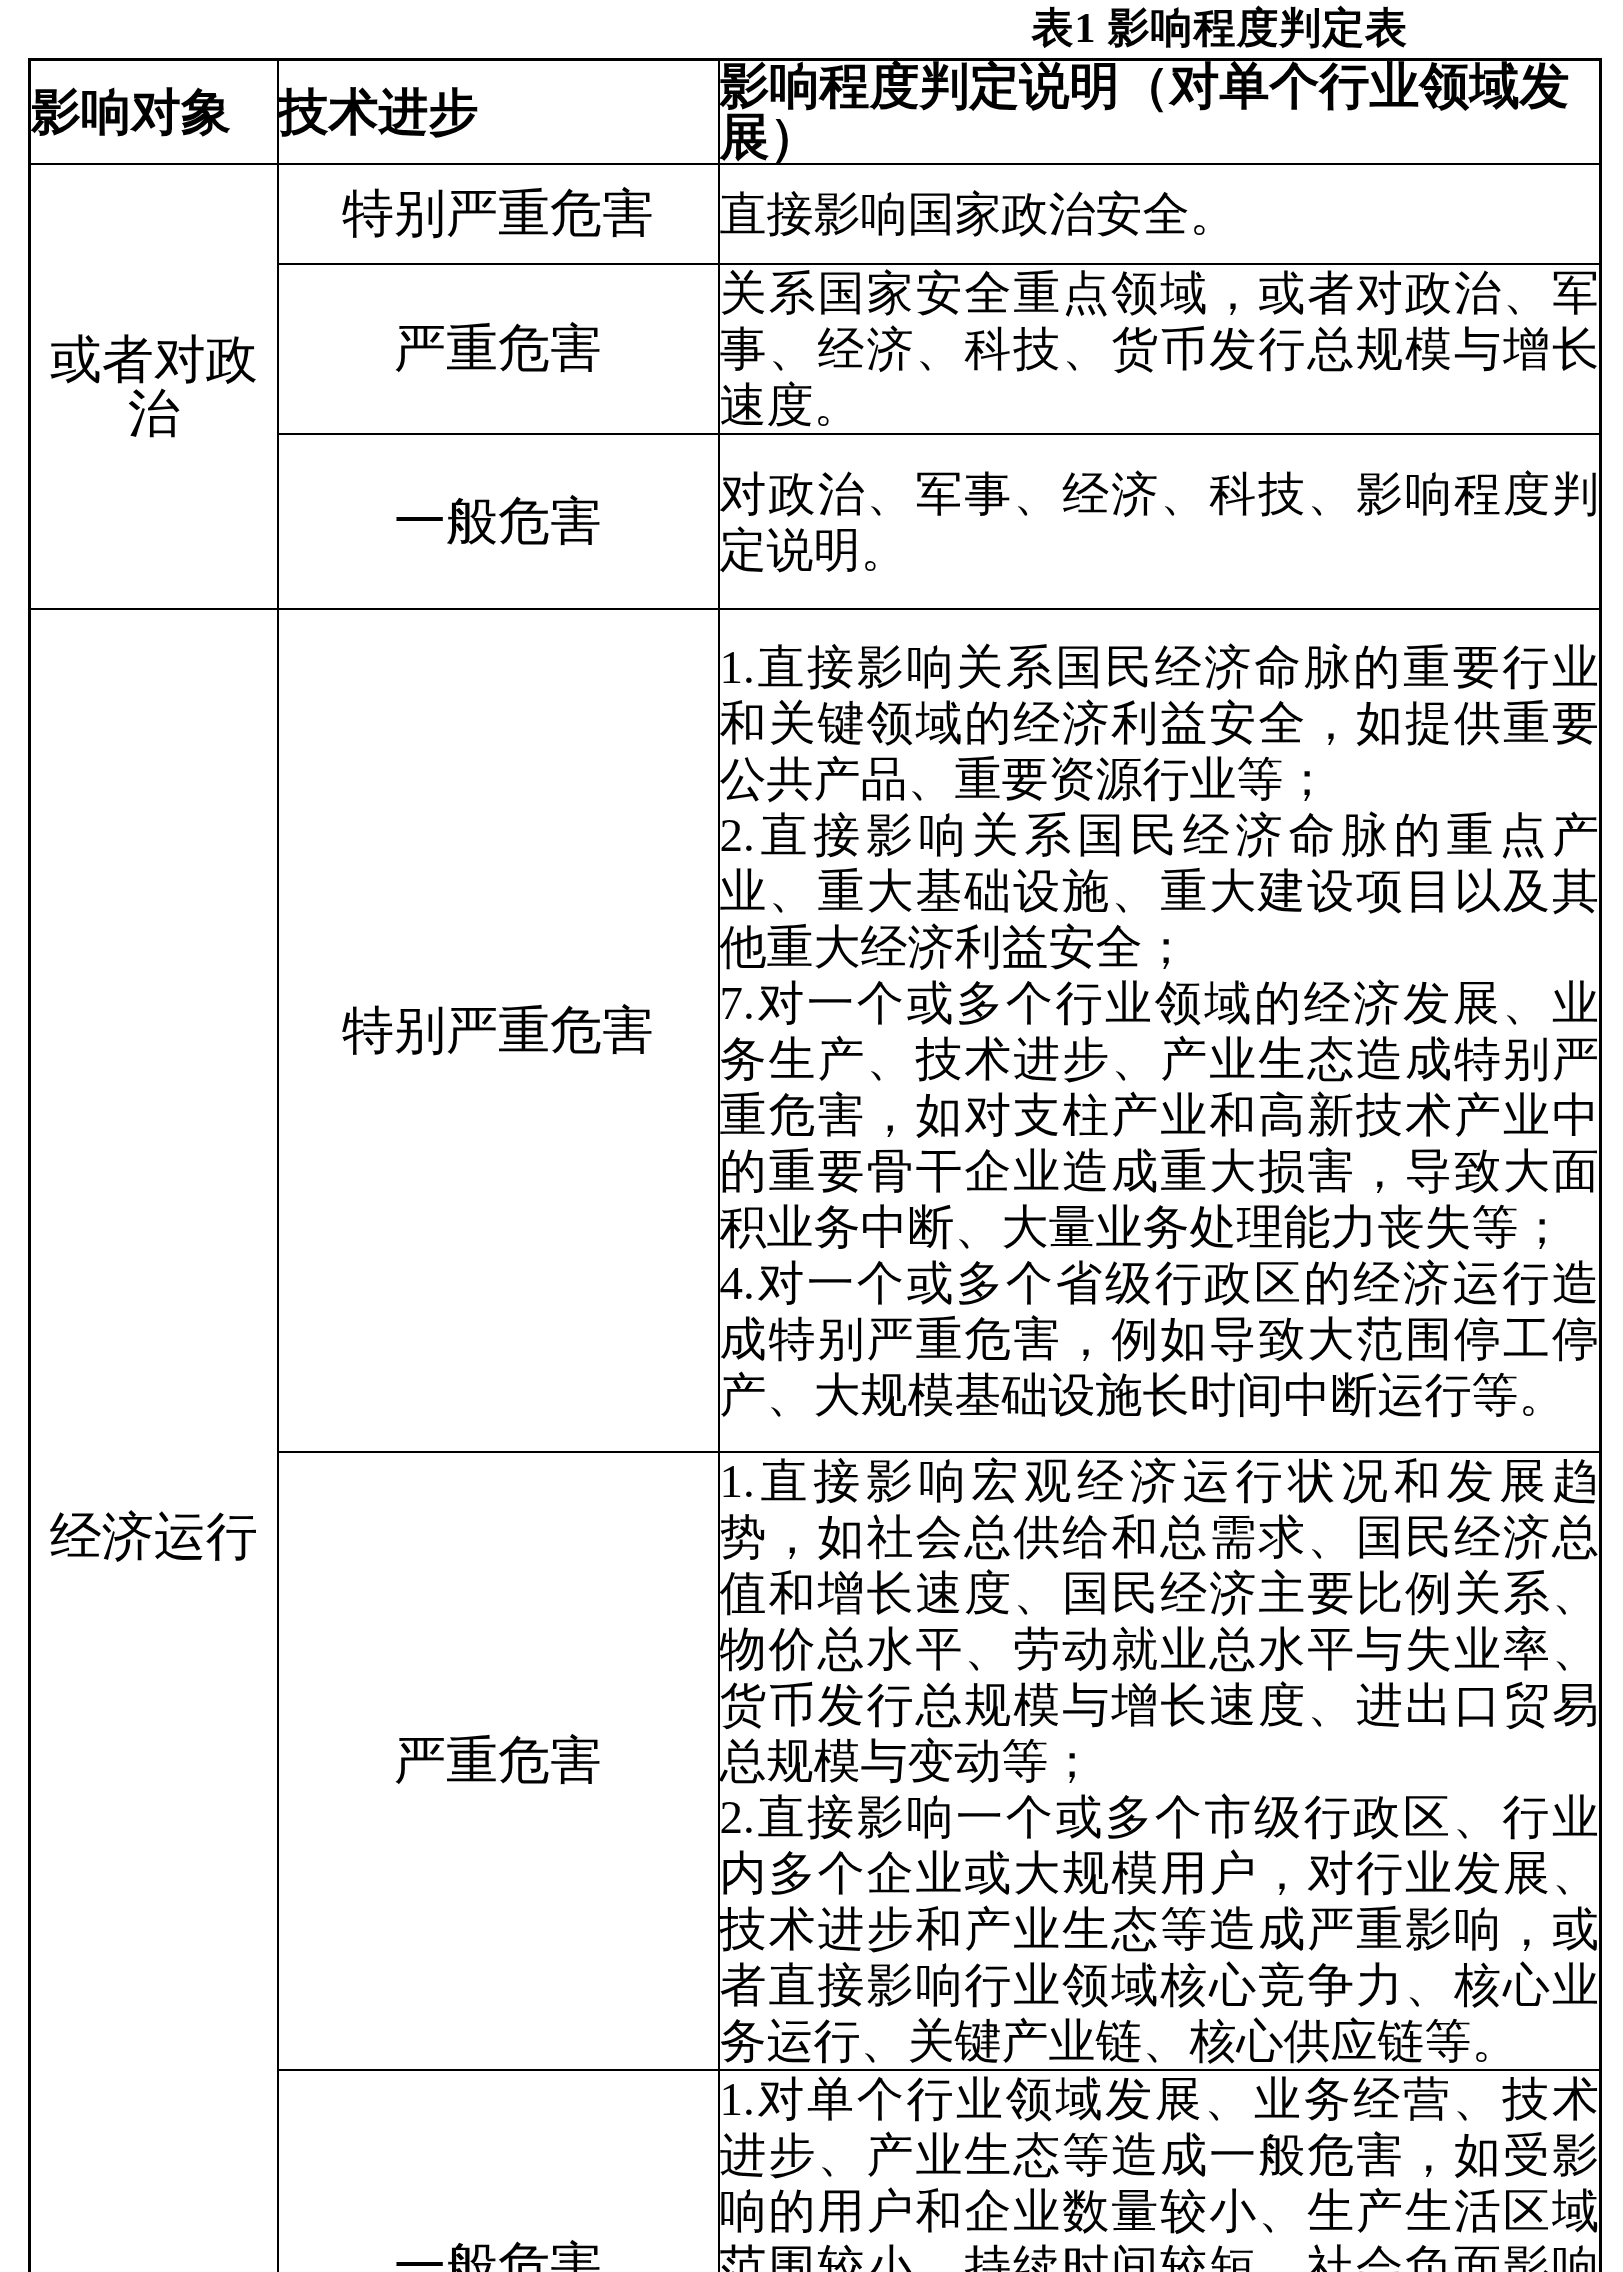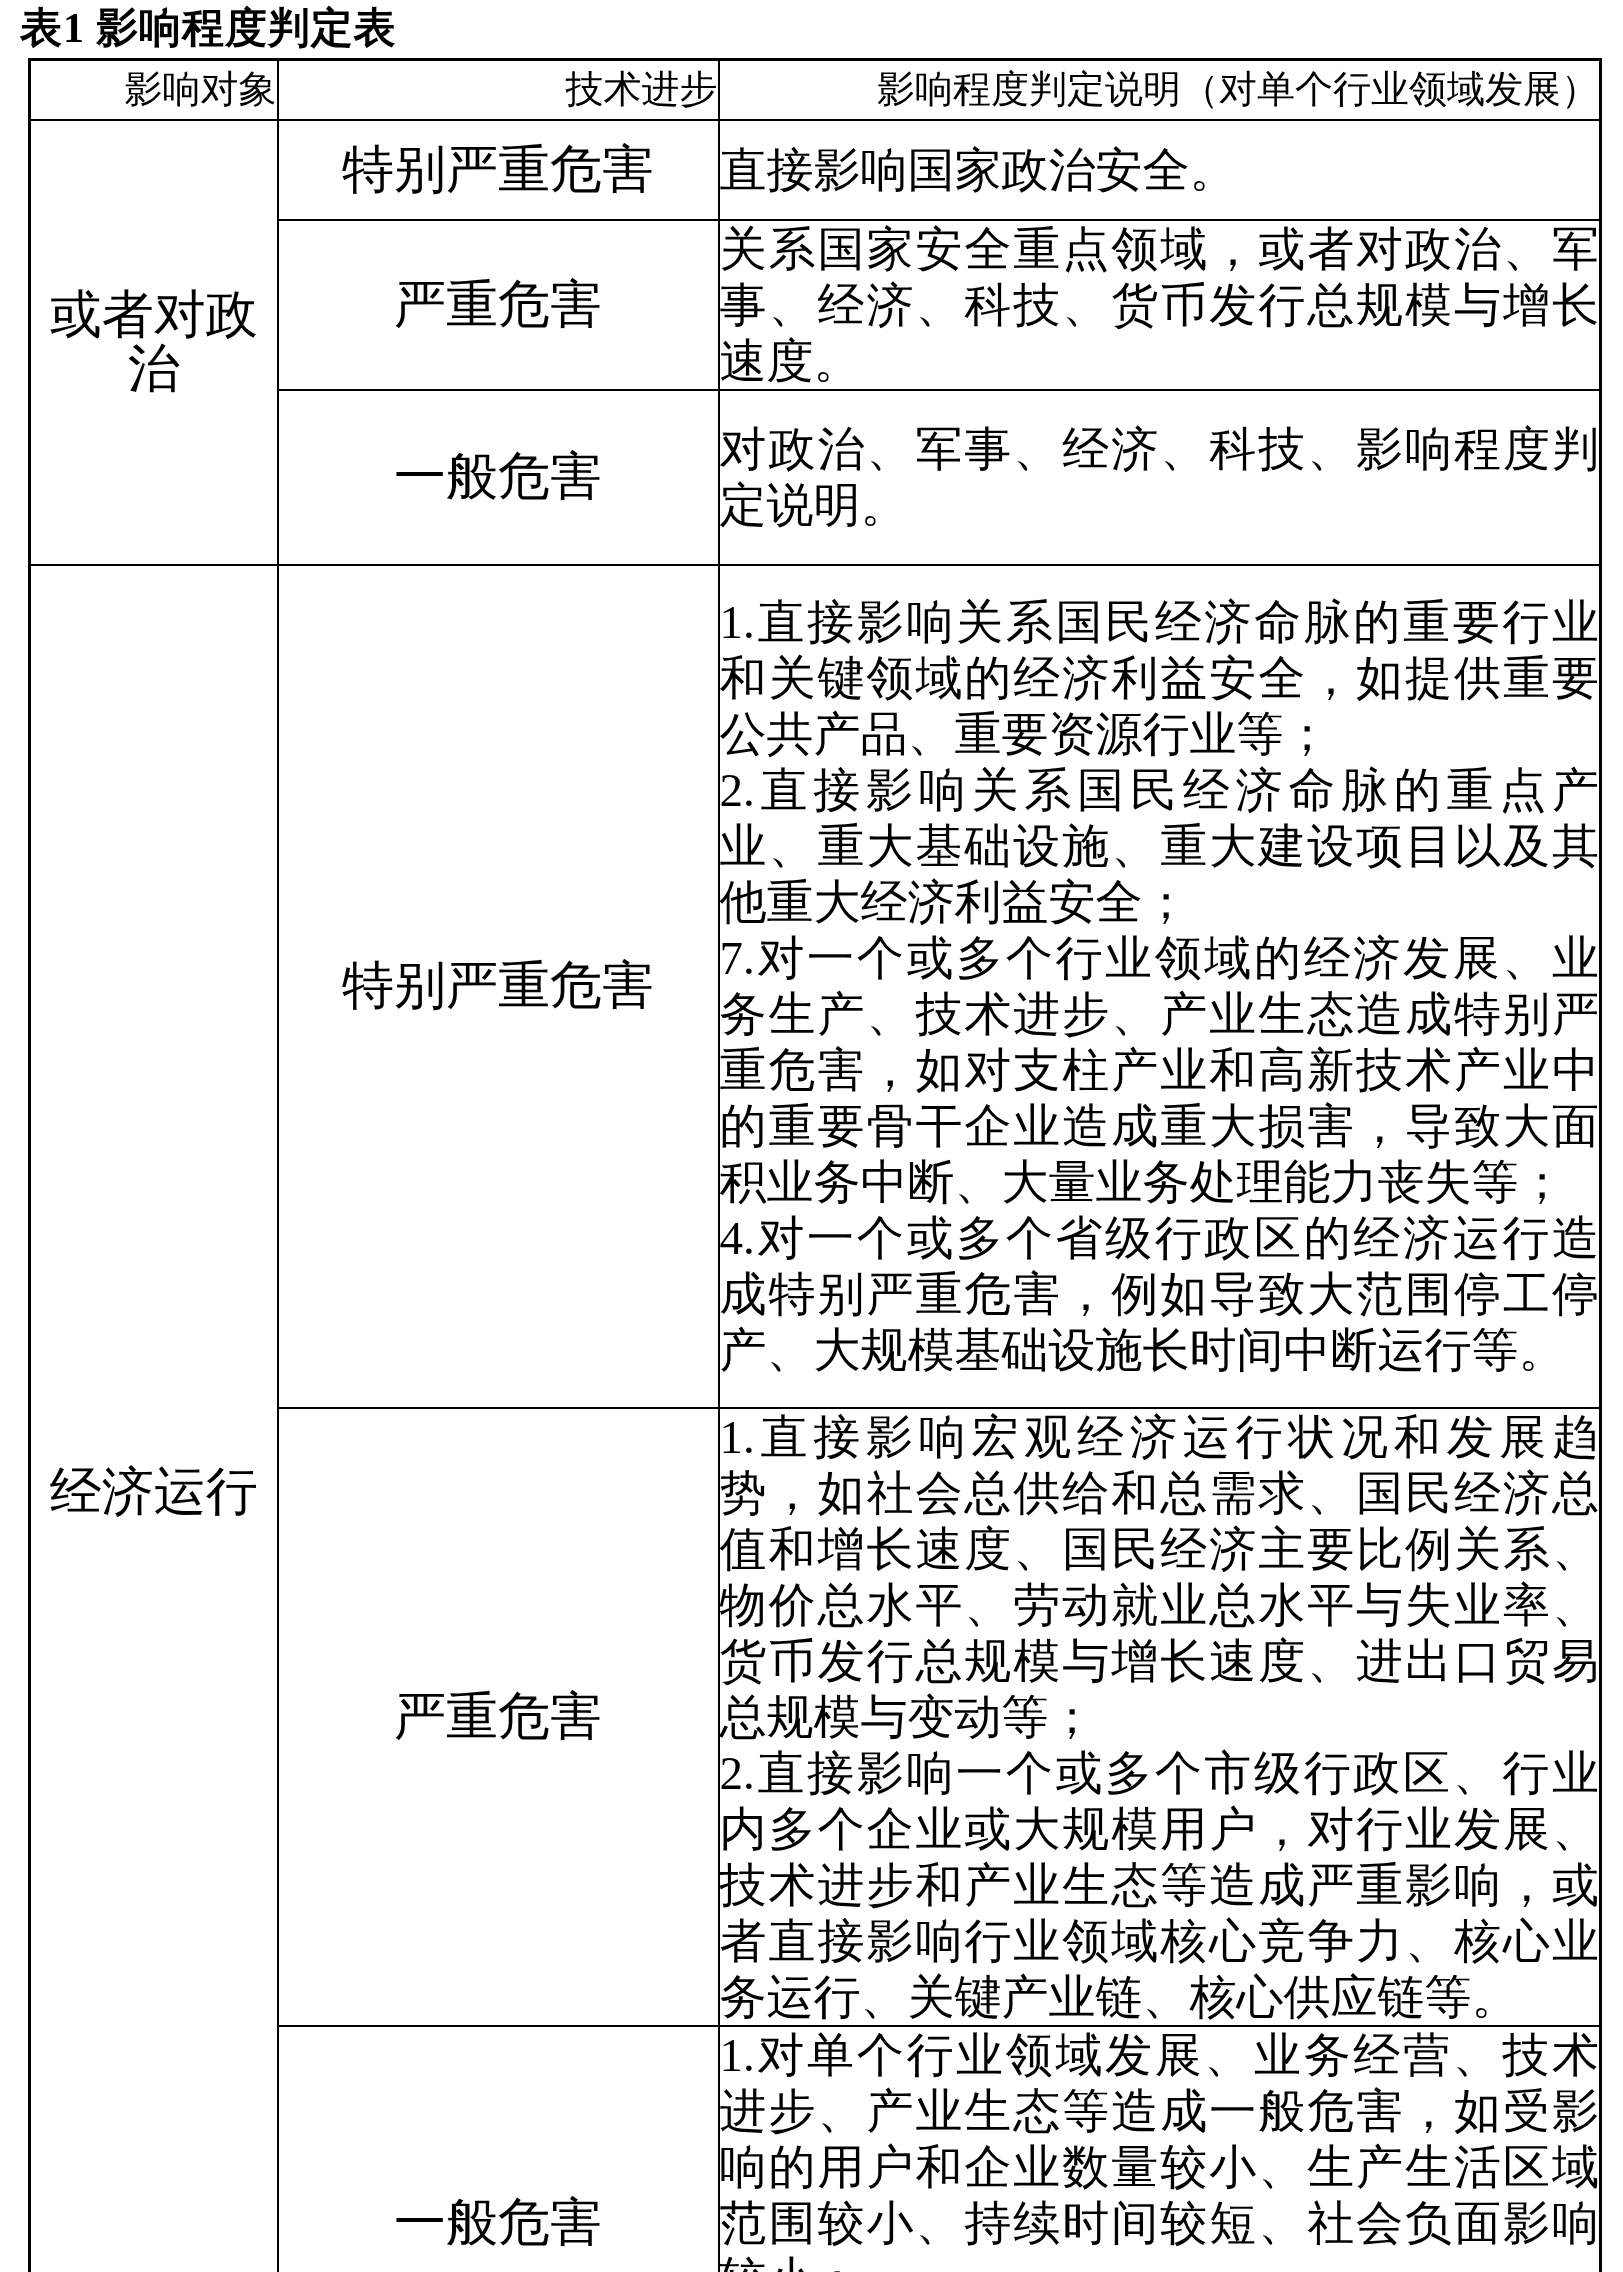--- a/index.html
+++ b/index.html
@@ -13,26 +13,25 @@
     position: relative;
     width: 1624px;
     height: 2360px;
     overflow: hidden;
   }
   .page-title {
     position: absolute;
     top: 2.7px;
     left: 0;
     width: 1408px;
-    text-align: left;
+    text-align: right;
     font-size: 42px;
     font-weight: bold;
     line-height: 50px;
     letter-spacing: 0.9px;
-    margin-left: 20px;
   }
   table.impact-table {
     position: absolute;
     top: 58px;
     left: 28px;
     width: 1571px;
     border-collapse: collapse;
     table-layout: fixed;
     border: 3.2px solid #000000;
   }
@@ -41,23 +40,23 @@
     border: 2.3px solid #000000;
     vertical-align: middle;
     padding: 0;
     overflow: hidden;
   }
   .col-object { width: 248px; }
   .col-degree { width: 441px; }
   .col-desc   { width: 882px; }
 
   .impact-table th {
-    font-size: 38px;
-    font-weight: normal;
-    text-align: right;
+    font-size: 50px;
+    font-weight: bold;
+    text-align: left;
     line-height: 51px;
   }
   .cell-object,
   .cell-degree {
     font-size: 52px;
     text-align: center;
     line-height: 54px;
   }
   .cell-desc {
     font-size: 47px;

